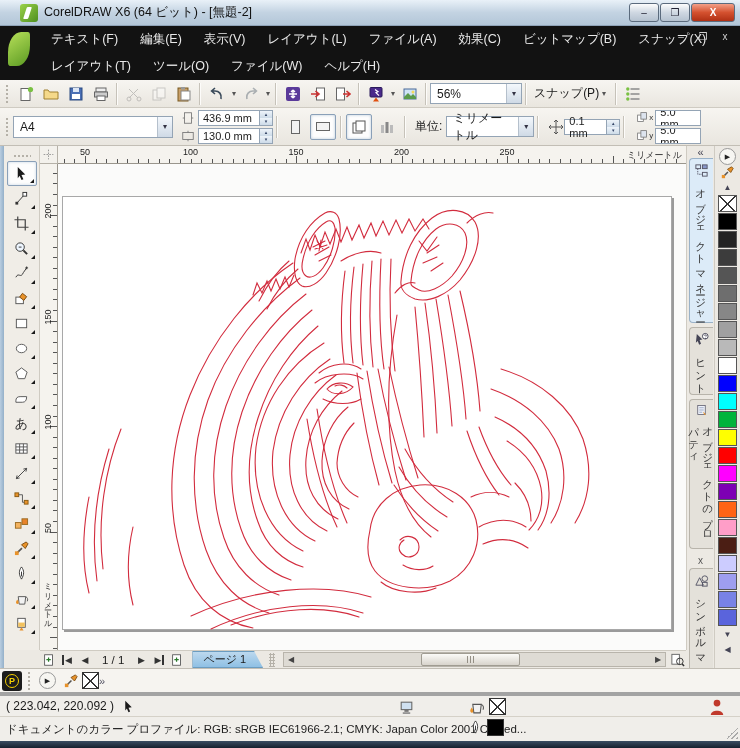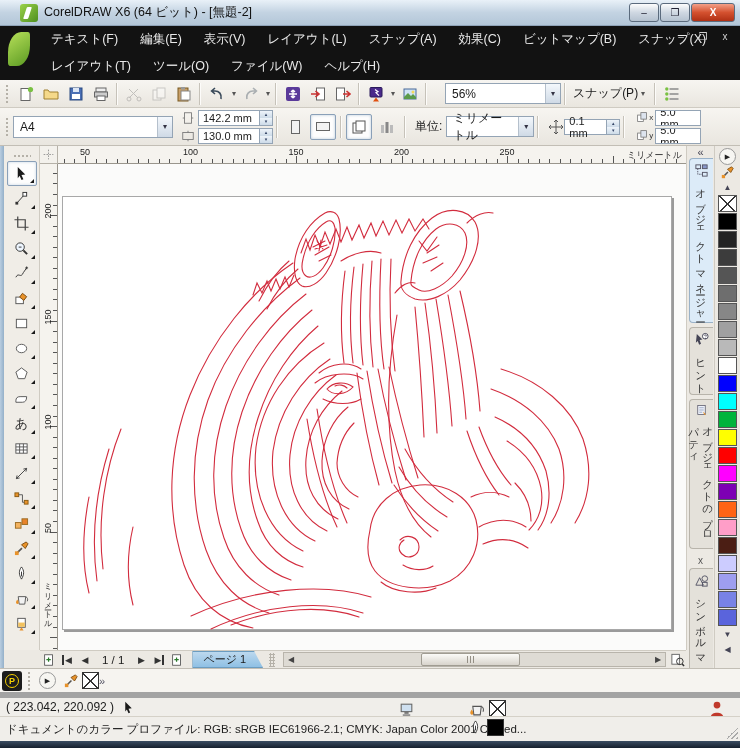--- a/index.html
+++ b/index.html
@@ -38,21 +38,21 @@
   .grip { width:5px; height:20px; margin:0 3px; background:radial-gradient(circle,#b5b1a8 1px,transparent 1.2px); background-size:4px 4px; }
   .tbtn { width:25px; height:24px; display:flex; align-items:center; justify-content:center; position:relative; }
   .tbtn.disabled { opacity:.38; }
   .ic { width:16px; height:16px; display:block; }
   .dd { font-size:8px; color:#555; margin-left:1px; width:8px; text-align:center; }
   .sep { width:2px; height:22px; margin:0 3px; border-left:1px solid #c6c2b9; border-right:1px solid #fdfcfa; }
   .combo { height:21px; background:#fff; border:1px solid #94a4b5; display:flex; align-items:center; font-size:12px; }
   .combo .val { padding:0 6px; flex:1; }
   .combo .arrow { width:15px; height:100%; border-left:1px solid #b5c0cc; background:linear-gradient(#f4f8fc,#cfdae6);
     display:flex; align-items:center; justify-content:center; font-size:8px; color:#334; }
-  .zoom-combo { width:116px;margin-left:15px; }
+  .zoom-combo { width:92px; }
   .snap { display:flex; align-items:center; padding:0 4px; font-size:12px; }
 
   .propbar { position:absolute; left:0; top:108px; width:740px; height:38px;
     background:linear-gradient(#f7f5f1,#e9e6df); border-bottom:1px solid #c2beb5;
     display:flex; align-items:center; padding-left:2px; }
   .paper-combo { width:160px; height:22px; }
   .sizefields { display:flex; flex-direction:column; gap:2px; margin-left:8px; }
   .sizerow { display:flex; align-items:center; height:16px; }
   .sizerow .fico { width:14px; height:14px; margin-right:3px; }
   .field { background:#fff; border:1px solid #94a4b5; height:16px; display:flex; align-items:center; font-size:11px; padding:0 4px; width:62px; }
@@ -132,21 +132,21 @@
   .hs-thumb i { width:1px; height:7px; background:#948f85; }
 
   
   .docpal { position:absolute; left:0; top:668px; width:740px; height:24px; background:#f6f4f0; border-top:1px solid #c2beb5;
     display:flex; align-items:center; }
   .docpal-ico { width:20px; height:20px; margin:0 2px; background:#1c1c1c; border-radius:3px; display:flex; align-items:center; justify-content:center; }
   .docpal-ico b { width:14px; height:14px; border:1.5px solid #f5d000; border-radius:50%; color:#f5d000; font-size:9px; display:flex; align-items:center; justify-content:center; font-weight:bold; }
   .docpal-msg { margin-left:14px; font-size:12px; color:#222; flex:1; }
   .chev { margin-right:40px; color:#556; font-size:11px; }
 
-  .status1 { position:absolute; left:0; top:692px; width:740px; height:24px; background:#f0eeea; border-top:6px solid #a3a3a3; display:flex; align-items:center; }
+  .status1 { position:absolute; left:0; top:692px; width:740px; height:24px; background:#f0eeea; border-top:4px solid #a3a3a3; display:flex; align-items:center; }
   .status2 { position:absolute; left:0; top:716px; width:740px; height:25px; background:#f0eeea; border-top:1px solid #d5d1c8; display:flex; align-items:center; }
   .coords { margin-left:6px; font-size:12px; }
   .st-center { position:absolute; left:398px; top:3px; }
   .fillind { position:absolute; left:468px; top:2px; display:flex; align-items:center; gap:4px; }
   .sw-mini { width:17px; height:17px; border:1px solid #333; }
   .sw-mini.none { background:
       linear-gradient(45deg, transparent 44%, #333 44%, #333 52%, transparent 52%),
       linear-gradient(-45deg, transparent 44%, #333 44%, #333 52%, transparent 52%), #fff; }
   .sw-mini.black { background:#000; }
   .person { position:absolute; right:14px; top:2px; }
@@ -362,21 +362,21 @@
 
   <div class="menubar">
     <div class="corel-logo">
         <div class="corel-leaf"></div>
       </div>
     <div class="menu-row r1" id="menu-row1">
         <span class="menu-item">テキスト(F)</span>
         <span class="menu-item">編集(E)</span>
         <span class="menu-item">表示(V)</span>
         <span class="menu-item">レイアウト(L)</span>
-        <span class="menu-item">スナップ(A)</span>
+        <span class="menu-item">ファイル(A)</span>
         <span class="menu-item">効果(C)</span>
         <span class="menu-item">ビットマップ(B)</span>
         <span class="menu-item">スナップ(X)</span>
       </div>
     <div class="menu-row r2" id="menu-row2">
         <span class="menu-item">レイアウト(T)</span>
         <span class="menu-item">ツール(O)</span>
         <span class="menu-item">ファイル(W)</span>
         <span class="menu-item">ヘルプ(H)</span>
       </div>
@@ -490,21 +490,21 @@
       <span class="val">A4</span>
       <span class="arrow">▾</span>
     </div>
     <div class="sizefields">
       <div class="sizerow">
         <svg class="fico" viewBox="0 0 16 16">
             <rect x="4" y="2" width="8" height="12" fill="none" stroke="#777"></rect>
             <path d="M2,8 h2 M12,8 h2" stroke="#777"></path>
           </svg>
         <div class="field">
-            <span>142.2 mm</span>
+            <span>436.9 mm</span>
           </div>
         <div class="mini-spin">
             <span>▴</span>
             <span>▾</span>
           </div>
       </div>
       <div class="sizerow">
         <svg class="fico" viewBox="0 0 16 16">
             <rect x="2" y="4" width="12" height="8" fill="none" stroke="#777"></rect>
             <path d="M8,2 v2 M8,12 v2" stroke="#777"></path>

